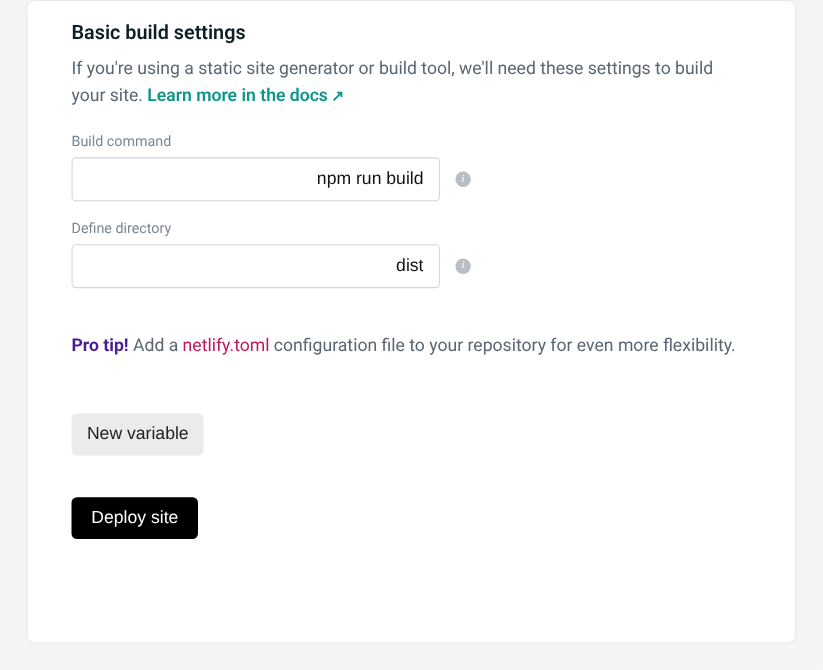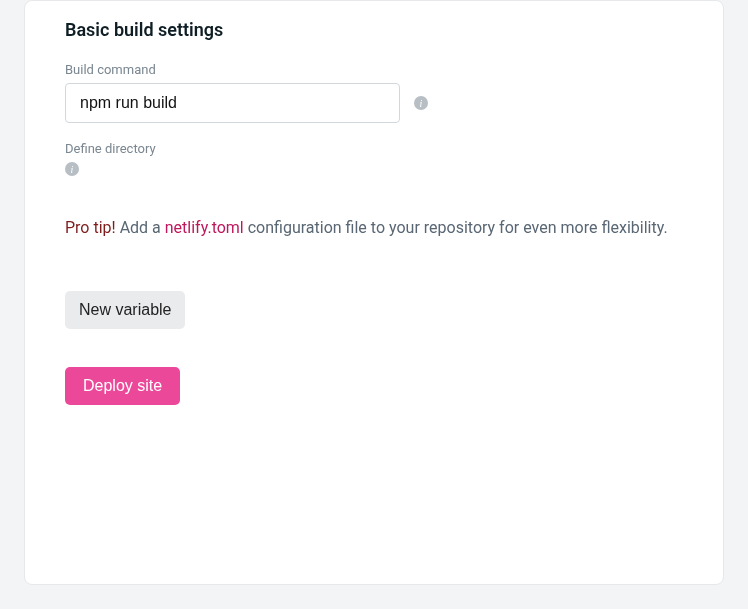--- a/index.html
+++ b/index.html
@@ -62,20 +62,21 @@
   .text-input {
     width: 335px;
     height: 40px;
     border: 1px solid #d2d7dc;
     border-radius: 4px;
     padding: 0 14px;
     font-size: 16px;
     color: #111;
     background: #fff;
     outline: none;
+    text-align: right;
   }
   .info-icon {
     width: 14px;
     height: 14px;
     border-radius: 50%;
     background: #b7bec4;
     color: #fff;
     font-size: 10px;
     font-style: italic;
     font-family: Georgia, serif;
@@ -88,70 +89,74 @@
   .advanced-block {
     margin-top: 40px;
   }
   .pro-tip {
     font-size: 16px;
     color: #596673;
     line-height: 1.55;
     margin-top: 10px;
   }
   .pro-tip strong {
-    color: #7f1d1d;
-    font-weight: 400;
+    color: #4c1d95;
+    font-weight: 700;
   }
   .link-inline {
     color: #be185d;
     text-decoration: none;
     cursor: pointer;
   }
   .btn-secondary {
     display: inline-block;
     margin-top: 50px;
     background: #e9ebed;
     color: #222;
     border: none;
     border-radius: 5px;
     font-size: 16px;
     padding: 10px 14px;
     cursor: pointer;
   }
   .btn-primary {
     display: inline-block;
     margin-top: 38px;
-    background: #ec4899;
+    background: #000000;
     color: #fff;
     border: none;
     border-radius: 5px;
     font-size: 16px;
     padding: 10px 18px;
     cursor: pointer;
   }
 </style>
 </head>
 <body>
 
 <div class="card">
 
   <h2 class="section-title">Basic build settings</h2>
 
+  <p class="section-desc">
+    <span>If you're using a static site generator or build tool, we'll need these settings to build your site. </span><a class="link-accent"><span>Learn more in the docs</span><span class="arrow">↗</span></a>
+  </p>
 
   <div class="form-group">
     <label class="field-label">Build command</label>
     <div class="field-row">
       <input type="text" class="text-input" value="npm run build" style="">
       <span class="info-icon">i</span>
     </div>
   </div>
 
   <div class="form-group">
     <label class="field-label">Define directory</label>
     <div class="field-row">
+      <input type="text" class="text-input" value="dist" style="">
       <span class="info-icon">i</span>
     </div>
   </div>
 
   <div class="advanced-block">
     <p class="pro-tip">
       <strong>Pro tip!</strong><span> Add a </span><a class="link-inline">netlify.toml</a><span> configuration file to your repository for even more flexibility.</span>
     </p>
 
     <button class="btn-secondary">New variable</button>

